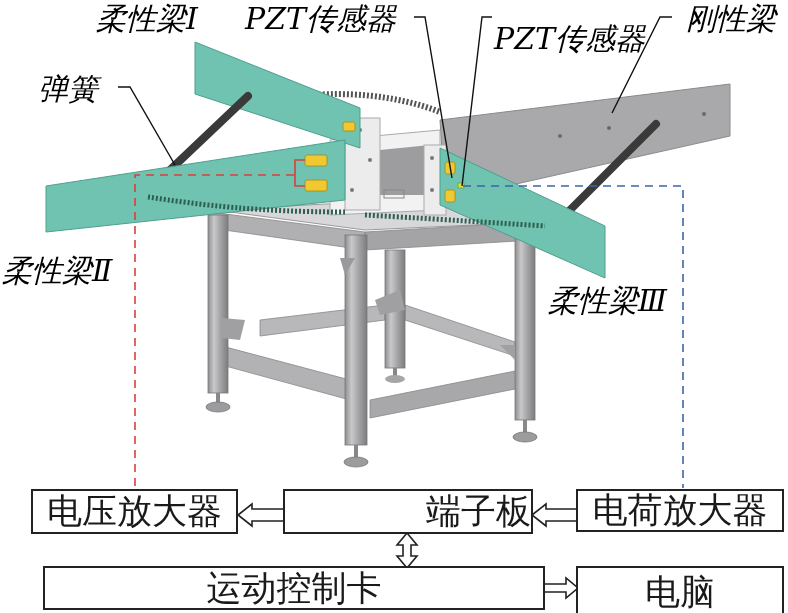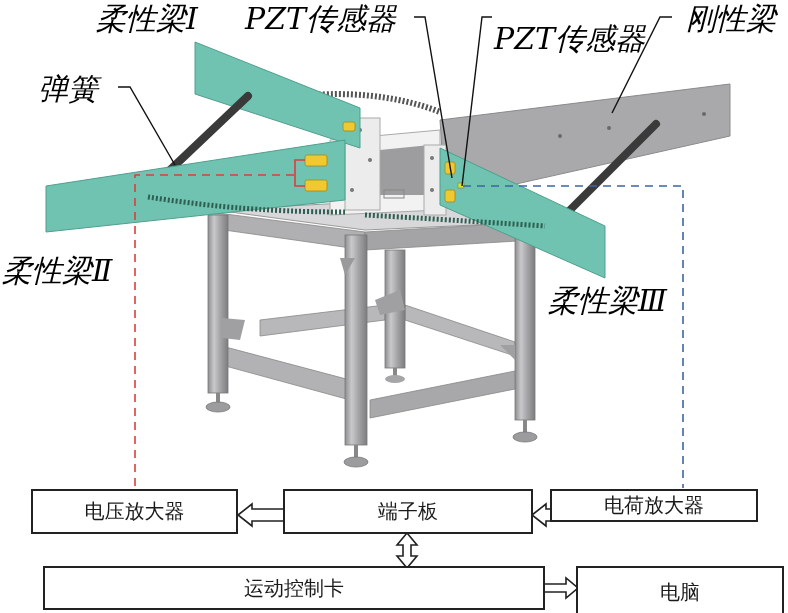--- a/index.html
+++ b/index.html
@@ -1,21 +1,21 @@
 <!DOCTYPE html>
 <html><head>
 <meta charset="utf-8">
 <style>
   html, body { margin: 0; padding: 0; background: #ffffff; }
   body { width: 788px; height: 613px; position: relative; overflow: hidden;
          font-family: "DejaVu Serif", "Liberation Serif", serif; }
   #scene { position: absolute; left: 0; top: 0; }
   .label { position: absolute; font-size: 30px; color: #000000; white-space: nowrap; line-height: 1; font-style: italic; }
   .box { position: absolute; border: 2.5px solid #222; background: #fff; box-sizing: border-box;
-         display: flex; align-items: center; justify-content: center; font-size: 20px; color: #1a1a1a; }
+         display: flex; align-items: center; justify-content: center; font-size: 35px; color: #1a1a1a; }
 </style>
 </head>
 <body>
 
 <svg id="scene" width="788" height="613" viewBox="0 0 788 613">
   <defs>
     <linearGradient id="legGrad" x1="0" x2="1" y1="0" y2="0">
       <stop offset="0" stop-color="#8e8e90"></stop>
       <stop offset="0.3" stop-color="#c9c9cb"></stop>
       <stop offset="0.6" stop-color="#a6a6a8"></stop>
@@ -122,24 +122,24 @@
 <div class="label" style="left:245px; top:4px;">PZT传感器</div>
 <div class="label" style="left:494px; top:4px;margin-top:20px;">PZT传感器</div>
 <div class="label" style="left:686px; top:4px;">刚性梁</div>
 <div class="label" style="left:38px; top:74px;">弹簧</div>
 <div class="label" style="left:2px; top:256px;">柔性梁Ⅱ</div>
 <div class="label" style="left:548px; top:286px;">柔性梁Ⅲ</div>
 
 <div class="box" style="left:31px; top:489px; width:207px; height:45px;">
   <span>电压放大器</span>
 </div>
-<div class="box" style="left:283px; top:489px; width:250px; height:45px;">
+<div class="box" style="left:283px; top:489px; width:250px; height:45px;justify-content:flex-end;">
   <span>端子板</span>
 </div>
-<div class="box" style="left:550px; top:489px; width:208px; height:33px;">
+<div class="box" style="left:576px; top:489px; width:208px; height:43px;">
   <span>电荷放大器</span>
 </div>
 <div class="box" style="left:31px; top:566px; width:502px; height:44px;margin-left:12px;">
   <span>运动控制卡</span>
 </div>
 <div class="box" style="left:576px; top:566px; width:208px; height:52px;">
   <span>电脑</span>
 </div>
 
 </body></html>

